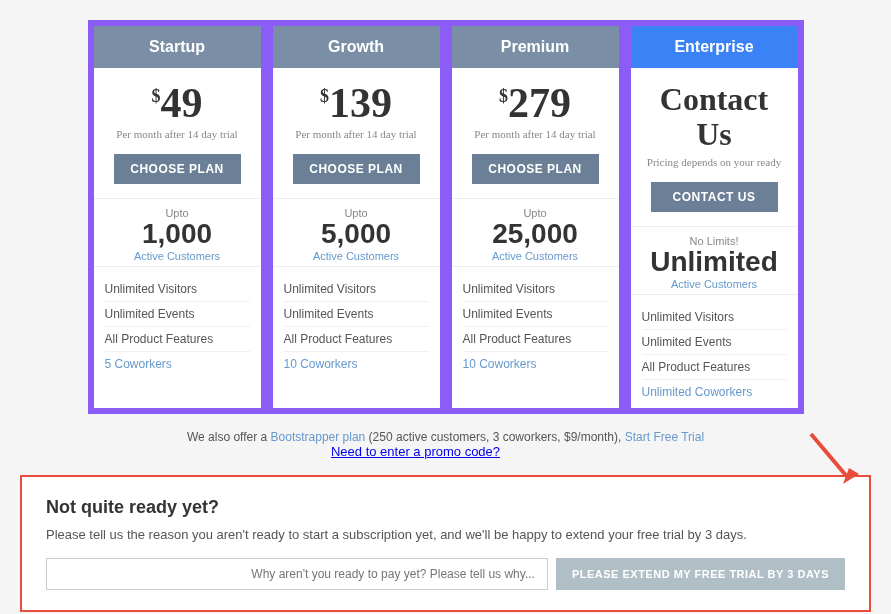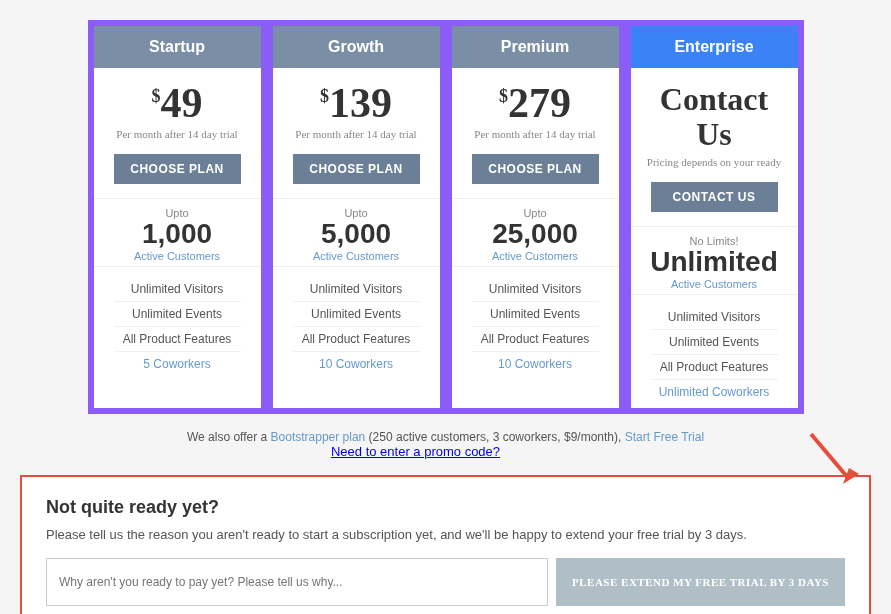--- a/index.html
+++ b/index.html
@@ -102,23 +102,23 @@
     }
     .plan-customers .no-limits {
       font-size: 11px;
       color: #888;
     }
     .plan-customers .active-label {
       font-size: 11px;
       color: #6699cc;
     }
     .plan-features {
-      padding: 10px 20px 4px;
+      padding: 10px 11px 4px;
       border-top: 1px solid #eee;
-      text-align: center;
+      text-align: left;
     }
     .plan-features .feature-item {
       font-size: 12px;
       color: #555;
       padding: 5px 0;
       border-bottom: 1px solid #f0f0f0;
     }
     .plan-features .feature-item:last-child {
       border-bottom: none;
       color: #6699cc;
@@ -152,37 +152,37 @@
       margin-bottom: 14px;
       line-height: 1.4;
     }
     .not-ready-input-row {
       display: flex;
       gap: 8px;
     }
     .not-ready-input {
       flex: 1;
       border: 1px solid #ccc;
-      padding: 16px 12px;
+      padding: 8px 12px;
       font-size: 12px;
       color: #aaa;
       outline: none;
+      text-align: right;
     }
     .extend-button {
       background: #b0bec5;
       color: #fff;
       border: none;
       padding: 10px 16px;
       font-size: 11px;
       font-weight: bold;
       cursor: pointer;
       letter-spacing: 0.5px;
       text-transform: uppercase;
       white-space: nowrap;
-      font-family: Liberation Serif, serif;
     }
     .promo-wrapper {
       display: flex;
       justify-content: center;
       align-items: center;
       margin-bottom: 16px;
       padding-right: 60px;
       position: relative;
     }
   </style>

